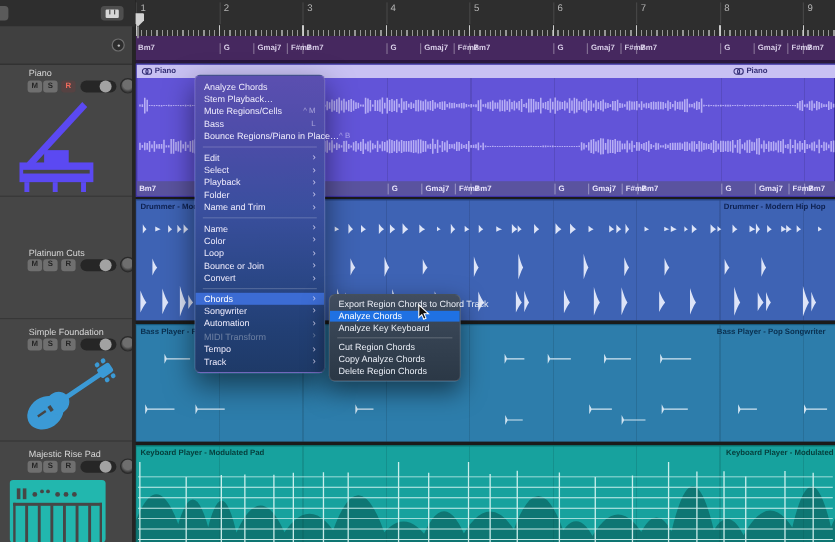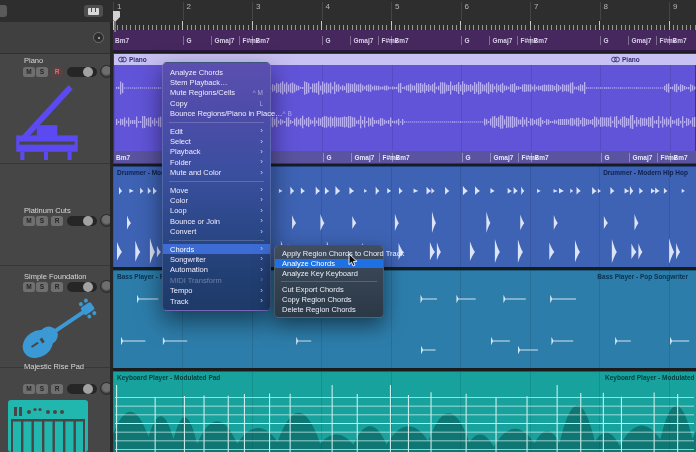--- a/index.html
+++ b/index.html
@@ -163,21 +163,21 @@
       </g>
       <g fill="#464646" transform="rotate(-34 49 36)">
         <rect x="20" y="36" width="8" height="2"></rect>
         <rect x="31" y="35" width="3" height="5"></rect>
       </g>
     </svg>
   </div>
   <div class="abs trk-sep" style="top:345px"></div>
 
   <div>
-    <div class="abs trk-name" style="top:340px">Majestic Rise Pad</div>
+    <div class="abs trk-name" style="top:352px">Majestic Rise Pad</div>
     <div class="abs ctrls" style="top:361px">
       <span class="msr">M</span>
       <span class="msr s">S</span>
       <span class="msr" style="margin-left:2px">R</span>
       <span class="slider">
           <span class="kn"></span>
         </span>
       <span class="pan"></span>
     </div>
     <svg class="abs" style="left:8px;top:378px" width="82" height="52" viewBox="0 0 82 52">
@@ -429,21 +429,21 @@
     <div class="mi">
       <span class="lbl">Stem Playback…</span>
 
     </div>
     <div class="mi">
       <span class="lbl">Mute Regions/Cells</span>
       <span class="sc">^ M</span>
 
     </div>
     <div class="mi">
-      <span class="lbl">Copy</span>
+      <span class="lbl">Bass</span>
       <span class="sc">L</span>
 
     </div>
     <div class="mi">
       <span class="lbl">Bounce Regions/Piano in Place…</span>
       <span class="sc">^ B</span>
 
     </div>
     <div class="msep"></div>
     <div class="mi sub">
@@ -460,27 +460,27 @@
       <span class="lbl">Playback</span>
 
       <span class="arr">›</span>
     </div>
     <div class="mi sub">
       <span class="lbl">Folder</span>
 
       <span class="arr">›</span>
     </div>
     <div class="mi sub">
-      <span class="lbl">Mute and Color</span>
+      <span class="lbl">Name and Trim</span>
 
       <span class="arr">›</span>
     </div>
     <div class="msep"></div>
     <div class="mi sub">
-      <span class="lbl">Move</span>
+      <span class="lbl">Name</span>
 
       <span class="arr">›</span>
     </div>
     <div class="mi sub">
       <span class="lbl">Color</span>
 
       <span class="arr">›</span>
     </div>
     <div class="mi sub">
       <span class="lbl">Loop</span>
@@ -526,34 +526,34 @@
     <div class="mi sub">
       <span class="lbl">Track</span>
 
       <span class="arr">›</span>
     </div>
   </div>
 
 <div class="abs submenu">
 
 <div class="mi">
-      <span class="lbl">Apply Region Chords to Chord Track</span>
+      <span class="lbl">Export Region Chords to Chord Track</span>
     </div>
     <div class="mi hl">
       <span class="lbl">Analyze Chords</span>
     </div>
     <div class="mi">
       <span class="lbl">Analyze Key Keyboard</span>
     </div>
     <div class="msep"></div>
     <div class="mi">
-      <span class="lbl">Cut Export Chords</span>
-    </div>
-    <div class="mi">
-      <span class="lbl">Copy Region Chords</span>
+      <span class="lbl">Cut Region Chords</span>
+    </div>
+    <div class="mi">
+      <span class="lbl">Copy Analyze Chords</span>
     </div>
     <div class="mi">
       <span class="lbl">Delete Region Chords</span>
     </div>
   </div>
 
 <svg class="abs cursor" width="11" height="15" viewBox="0 0 11 15">
   <polygon points="1,1 1,11.6 3.5,9.2 5.1,13 7,12.1 5.4,8.4 9,8.4" fill="#101010" stroke="#ffffff" stroke-width="0.9"></polygon>
 </svg>
 

